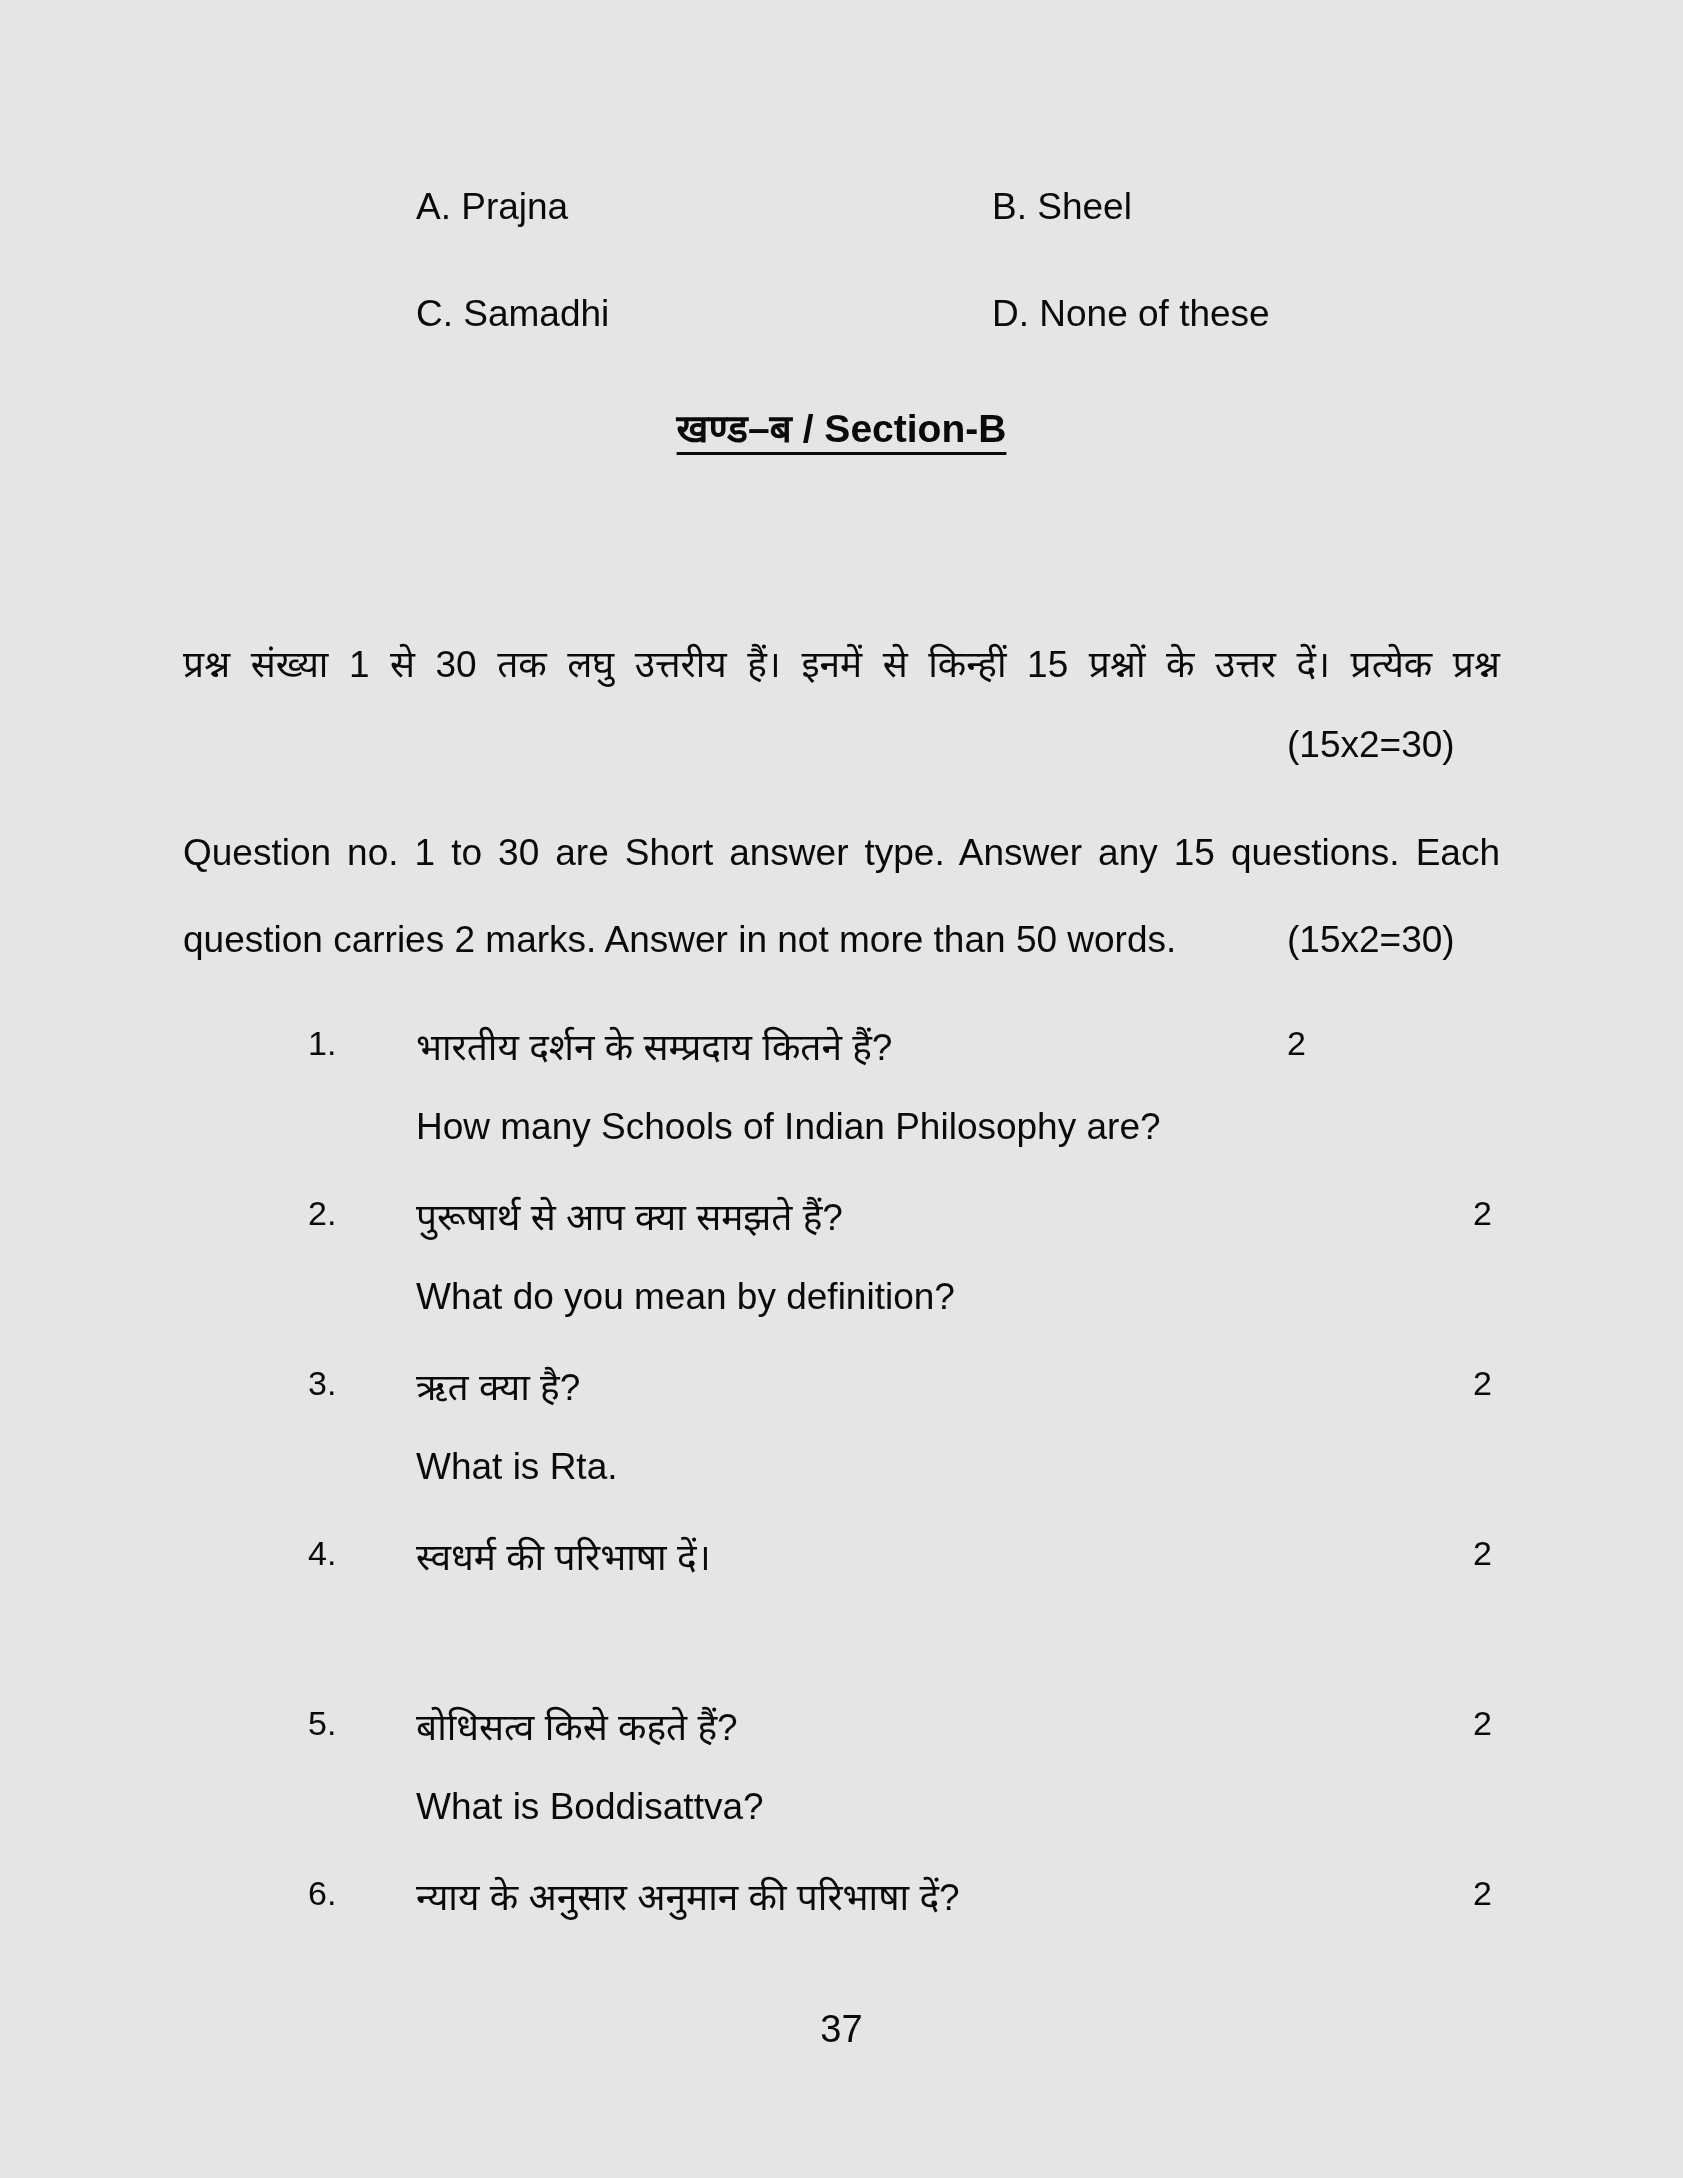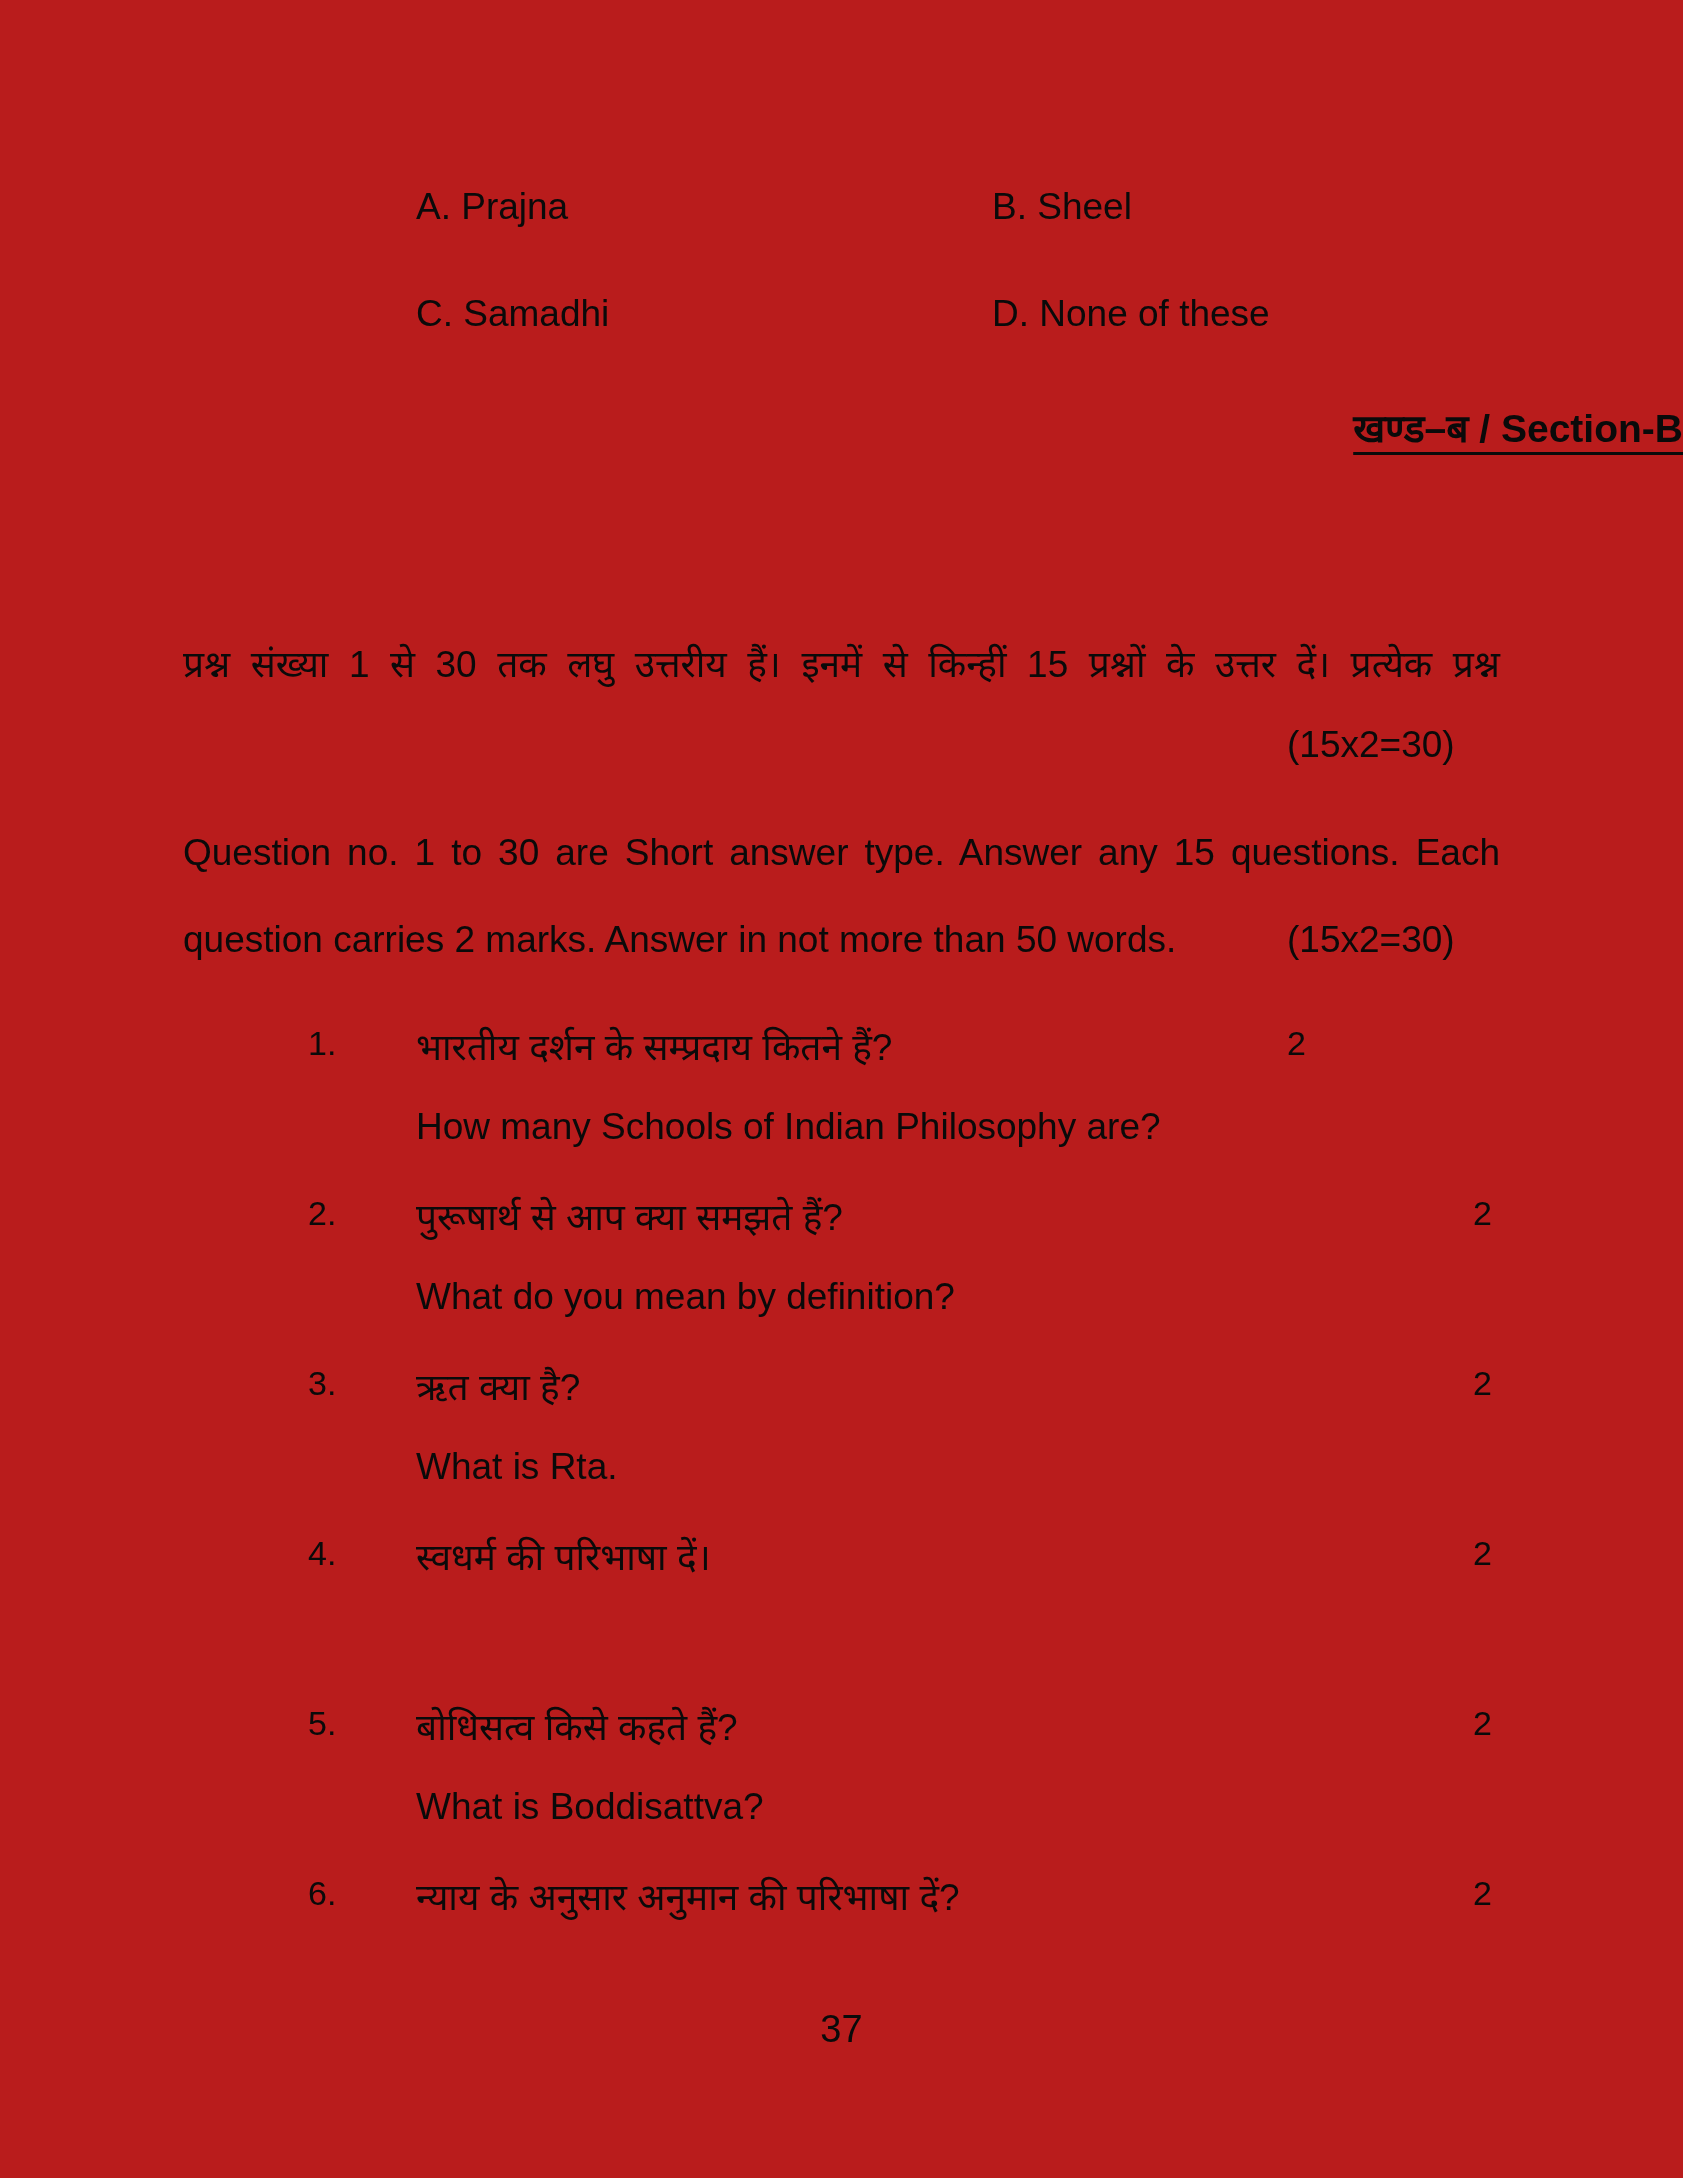--- a/index.html
+++ b/index.html
@@ -1,35 +1,35 @@
 <!DOCTYPE html>
 <html><head>
 <meta charset="utf-8">
 <style>
   html, body { margin: 0; padding: 0; background: #ffffff; }
   .page {
     position: relative;
     width: 1683px;
     height: 2178px;
-    background: #b91c1c;
+    background: #e5e5e5;
     font-family: "Liberation Sans", "DejaVu Sans", sans-serif;
     font-size: 37px;
     color: #0a0a0a;
     overflow: hidden;
   }
   .abs { position: absolute; }
 
   
   .opt-a { top: 186px; left: 416px; }
   .opt-b { top: 186px; left: 992px; }
   .opt-c { top: 293px; left: 416px; }
   .opt-d { top: 293px; left: 992px; }
 
   
-  .h1 { top: 400px; left: 0; width: 100%; text-align: right; }
+  .h1 { top: 400px; left: 0; width: 100%; text-align: center; }
   .h2 { top: 513px; left: 0; width: 100%; text-align: center; }
   .h1 .u, .h2 .u {
     font-weight: 700;
     font-size: 39px;
     text-decoration: underline;
     text-underline-offset: 10px;
     text-decoration-thickness: 3px;
   }
 
   

